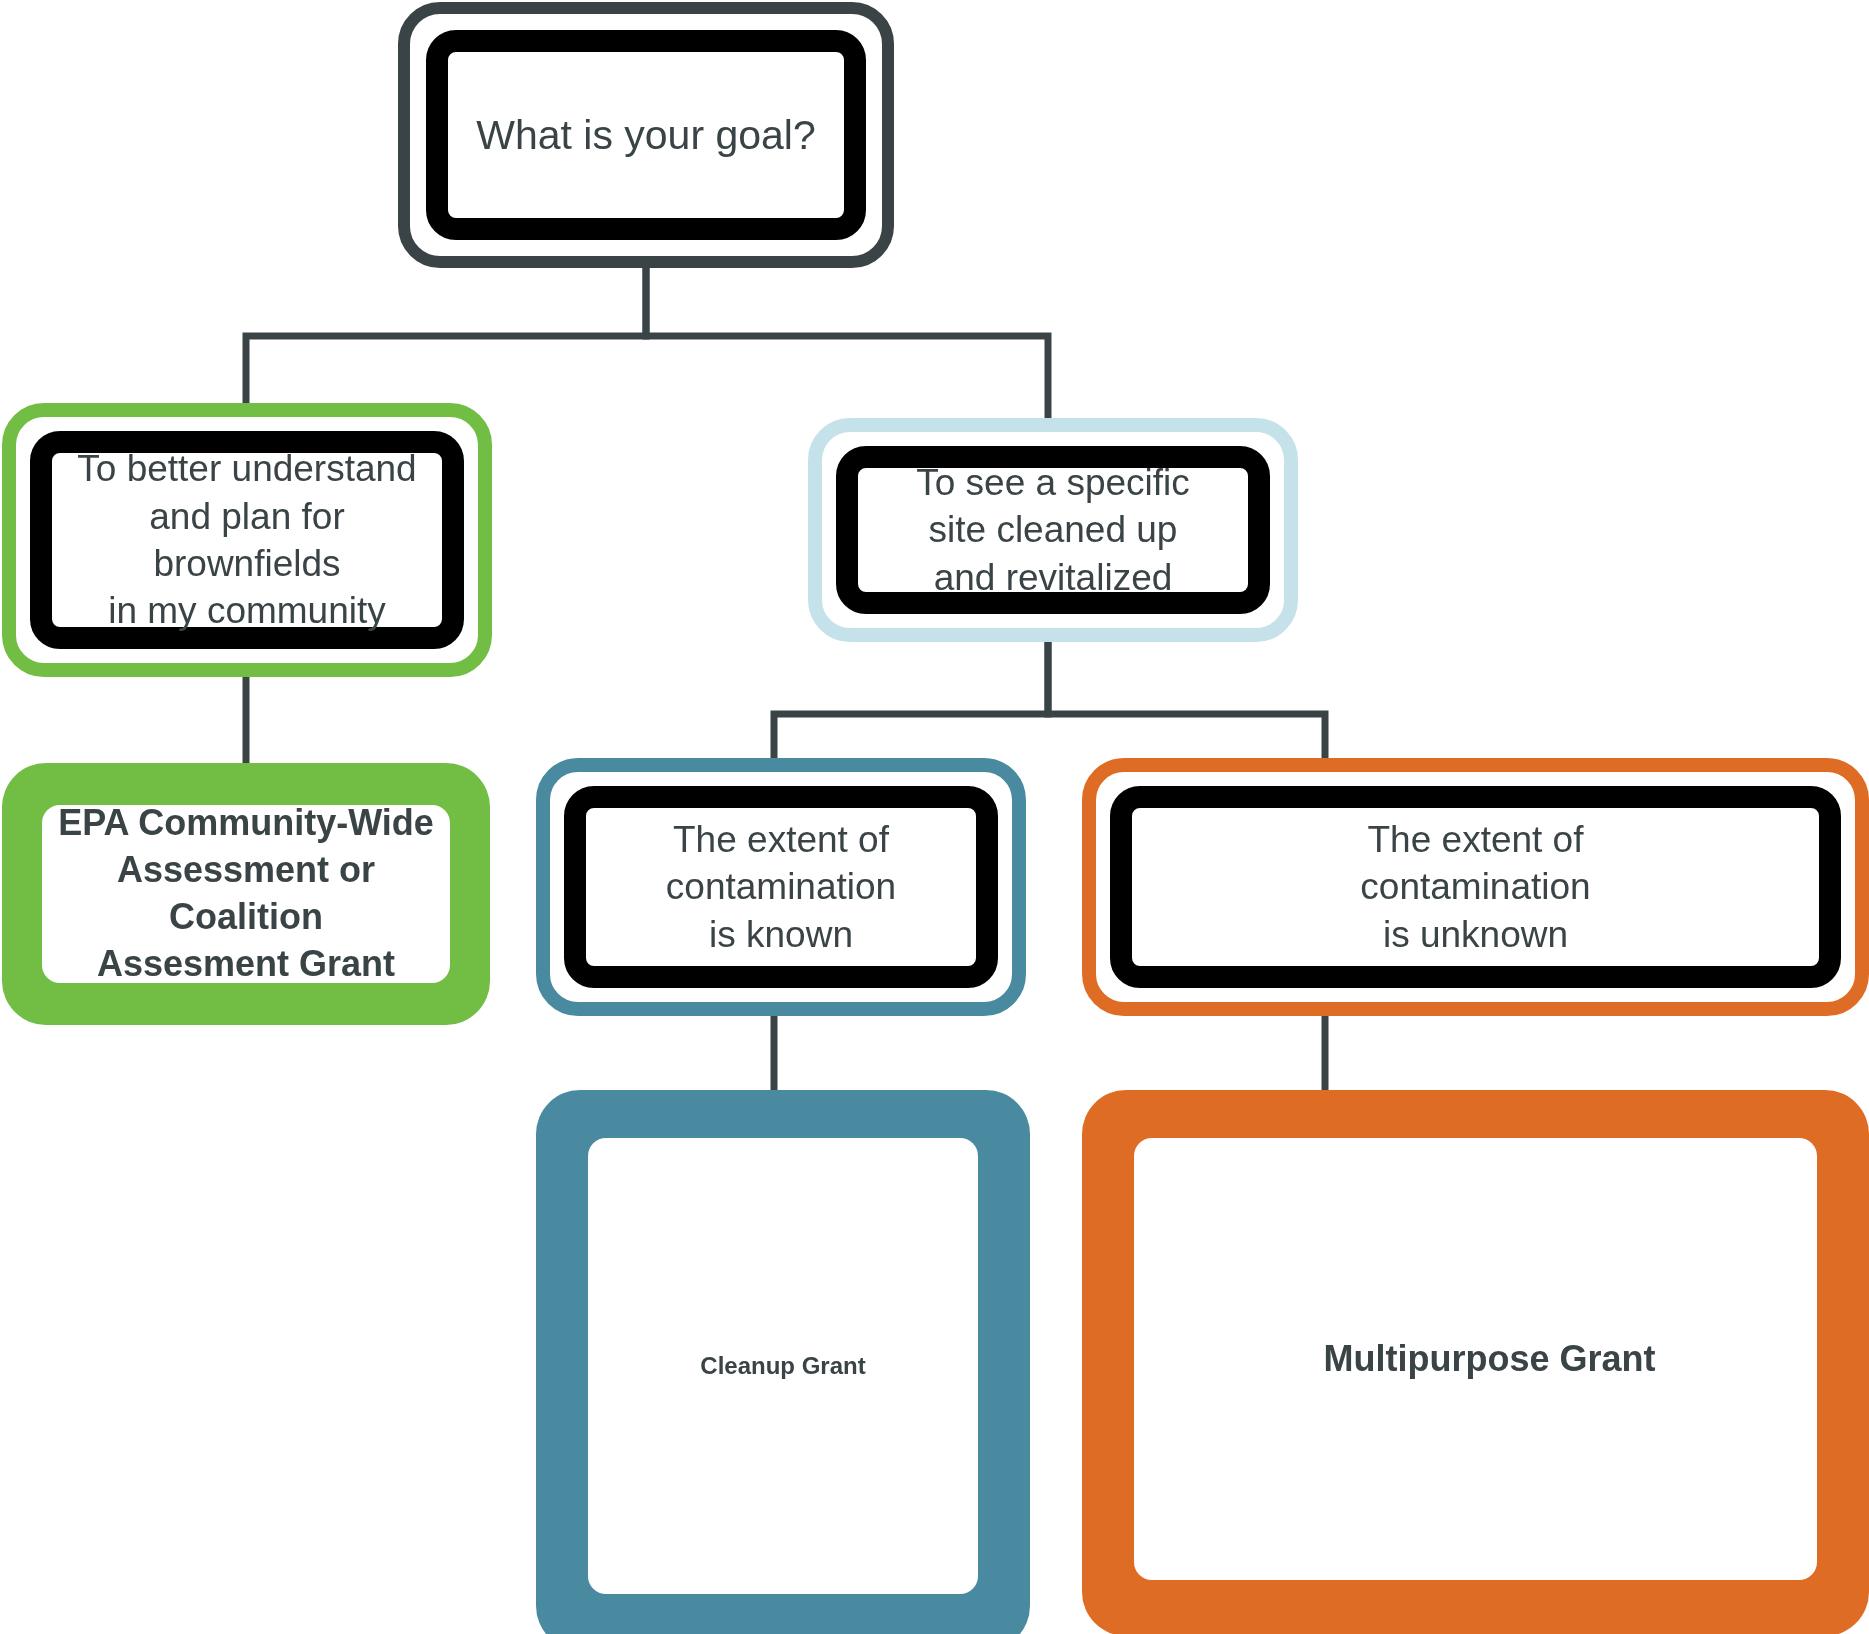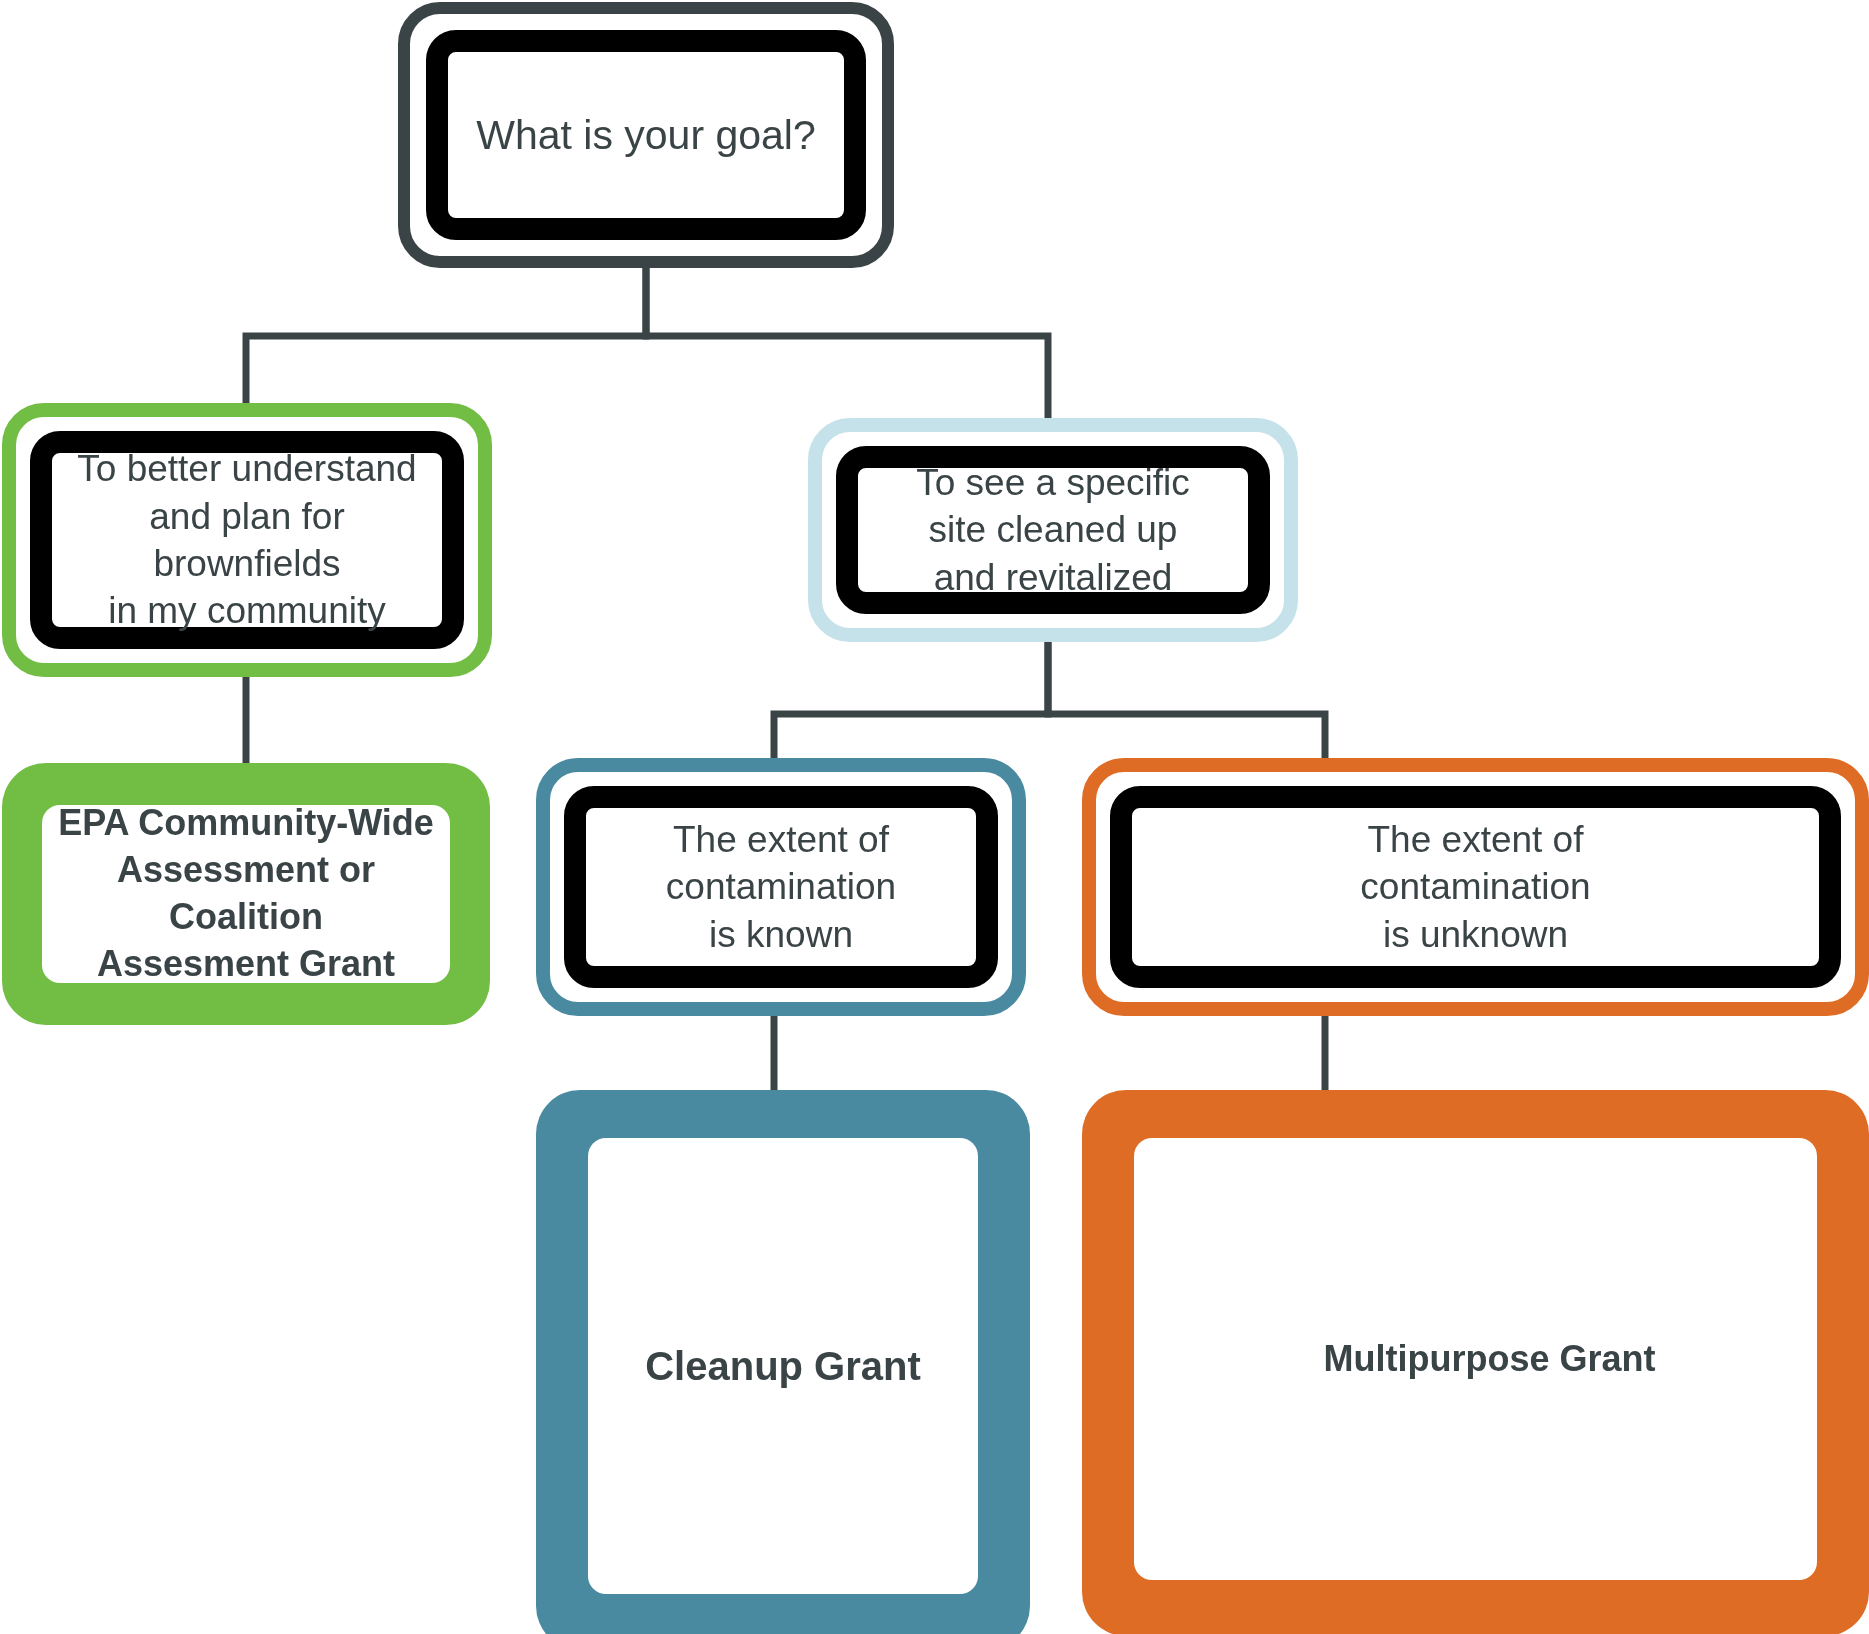--- a/index.html
+++ b/index.html
@@ -165,21 +165,21 @@
   <div class="result" style="left:2px; top:763px; width:488px; height:262px; background:#72bd44;">
     <div class="inner" style="left:40px; top:42px; right:40px; bottom:42px;">
       <div class="label" style="font-size:36px;text-align:center;">EPA Community-Wide
 Assessment or Coalition
 Assesment Grant</div>
     </div>
   </div>
 
   <div class="result" style="left:536px; top:1090px; width:494px; height:560px; background:#4a8aa0;">
     <div class="inner" style="left:52px; top:48px; right:52px; bottom:56px;">
-      <div class="label" style="font-size:40px;">Cleanup Grant</div>
+      <div class="label" style="font-size:24px;">Cleanup Grant</div>
     </div>
   </div>
 
   <div class="result" style="left:1082px; top:1090px; width:787px; height:546px; background:#df6c24;">
     <div class="inner" style="left:52px; top:48px; right:52px; bottom:56px;padding-left:28px;">
       <div class="label" style="font-size:36px;">Multipurpose Grant</div>
     </div>
   </div>
 
 </div>

